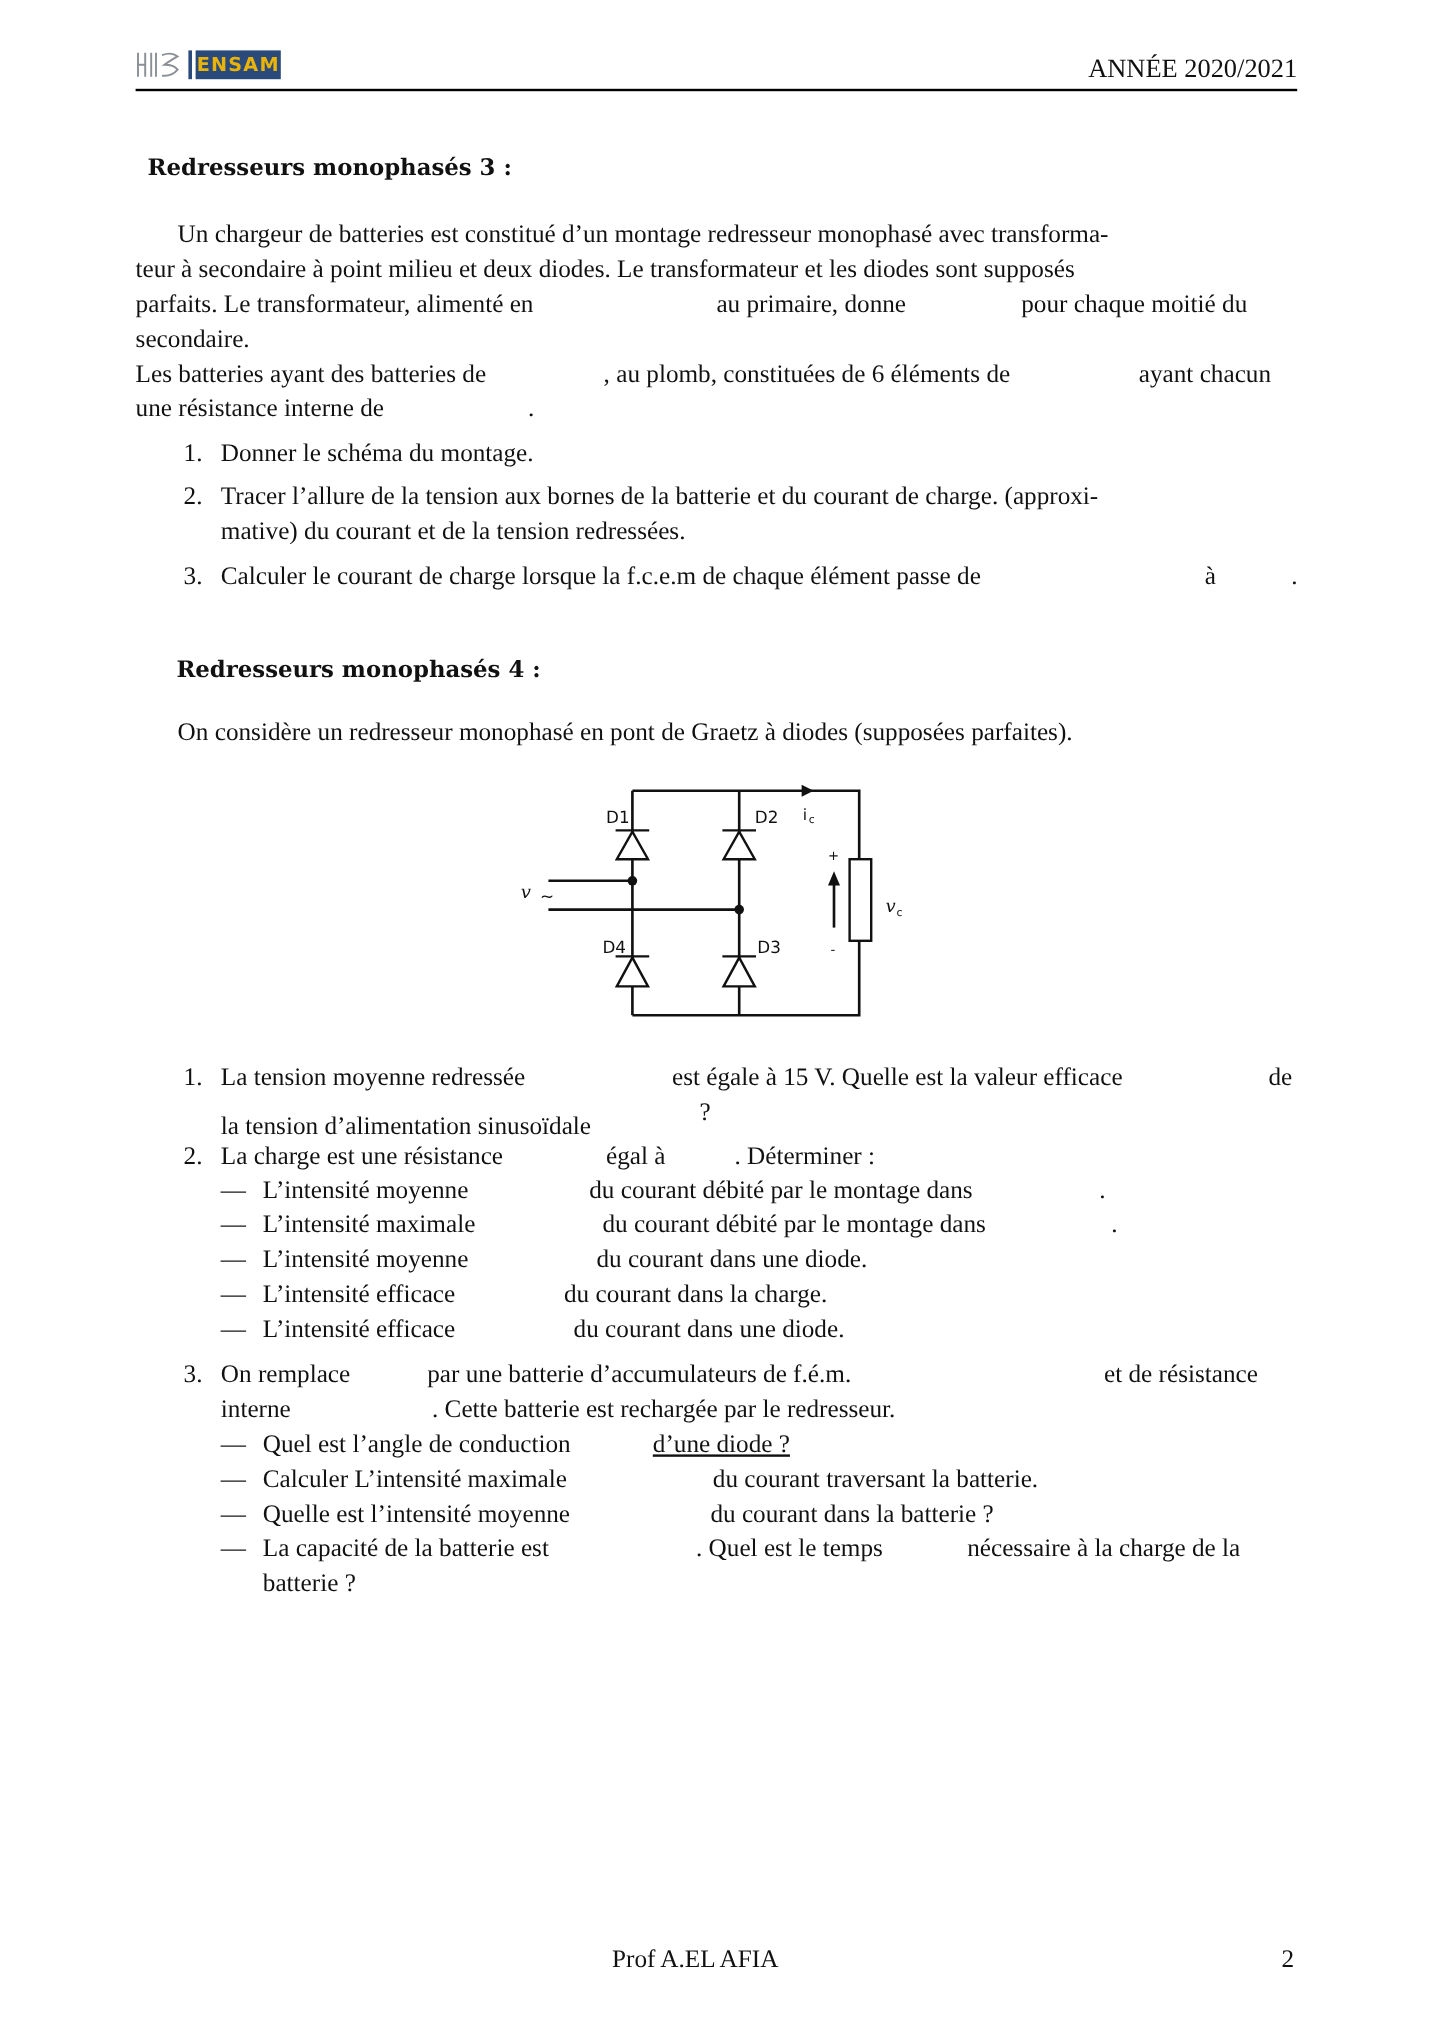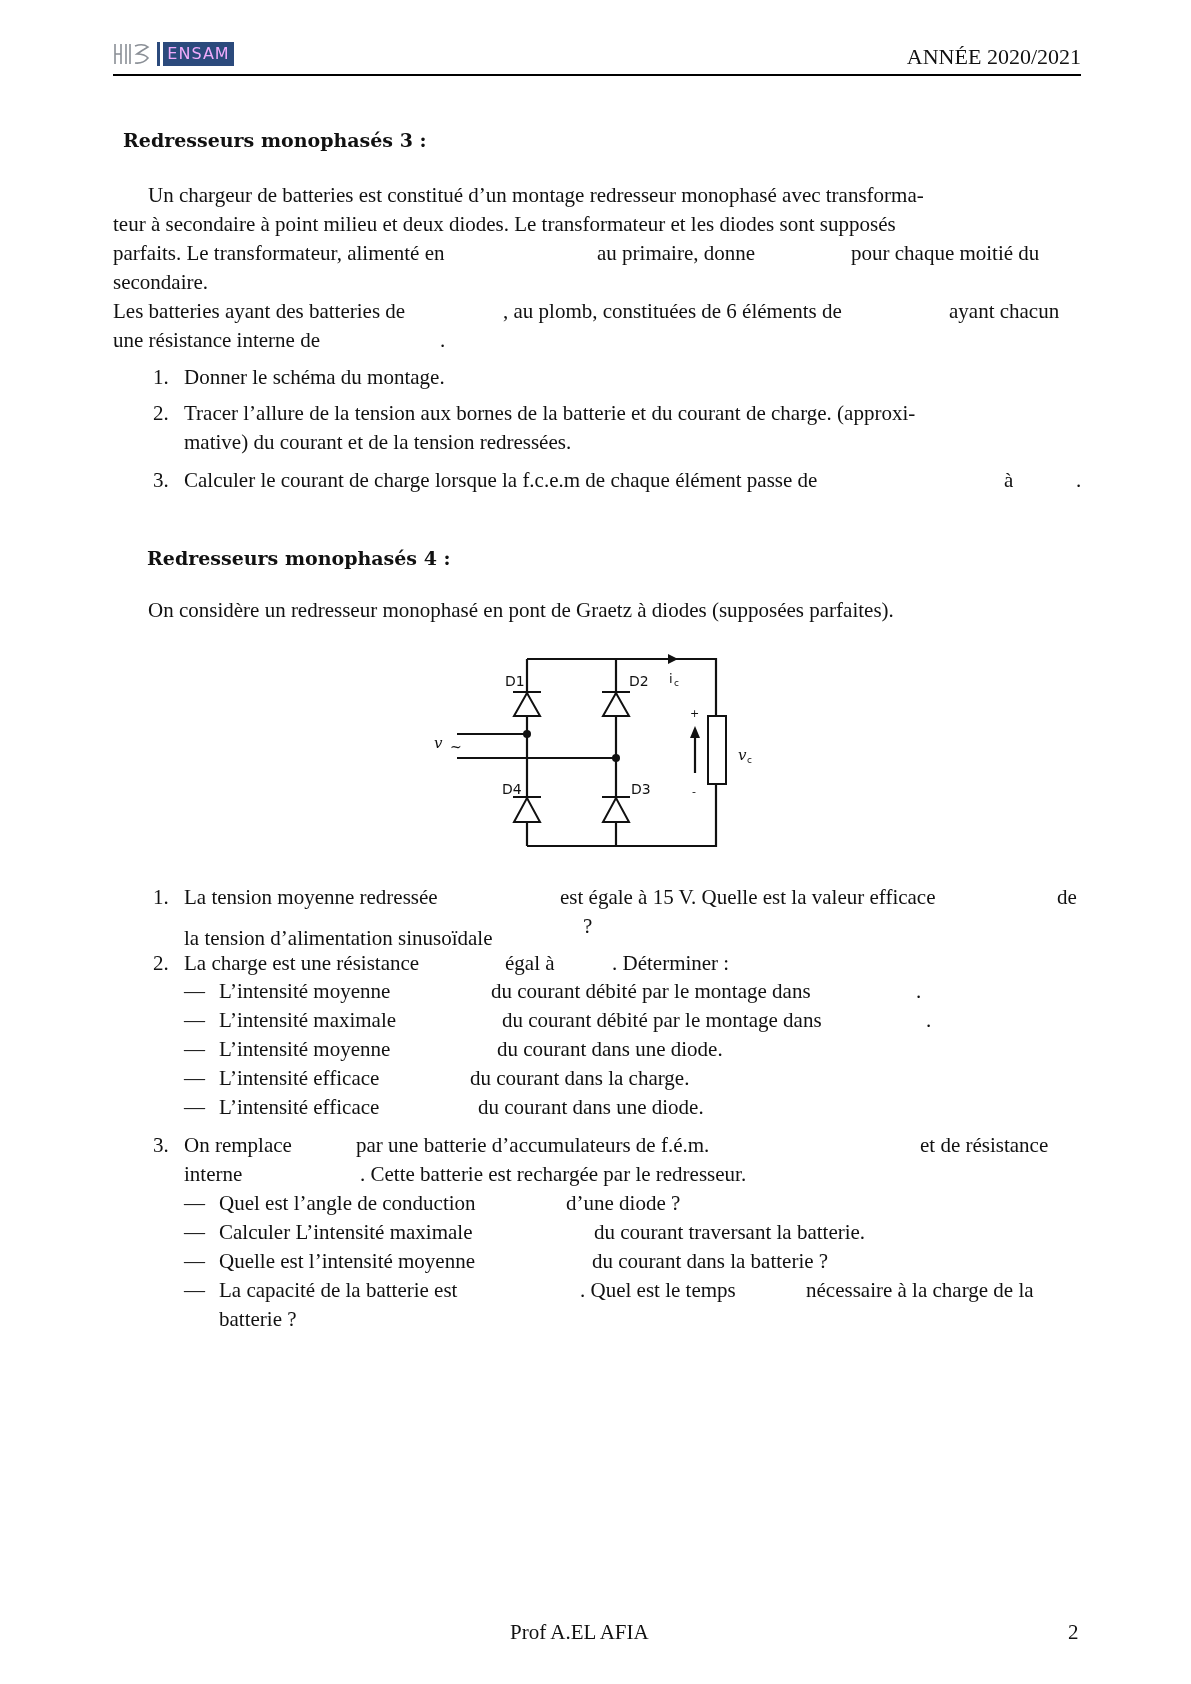--- a/index.html
+++ b/index.html
@@ -6,21 +6,21 @@
   body { width:1191px; height:1684px; position:relative; overflow:hidden;
          font-family:"DejaVu Serif", "Liberation Serif", serif; color:#111; }
   .abs { position:absolute; white-space:nowrap; }
   .t { font-family:"Liberation Serif", "DejaVu Serif", serif; font-size:21px; line-height:24px; }
   .h { font-family:"DejaVu Serif", serif; font-weight:bold; font-size:19px; line-height:24px; }
   .hdr { font-family:"Liberation Serif", serif; font-size:22px; line-height:26px; }
   .rule { position:absolute; left:113px; width:968px; top:74px; height:2px; background:#000; }
   .logo-gray { position:absolute; left:113px; top:42px; width:38px; height:24px; }
   .logo-bar { position:absolute; left:157px; top:42px; width:3px; height:24px; background:#2b4a7c; }
   .logo-box { position:absolute; left:163px; top:42px; width:71px; height:24px; background:#2b4a7c;
-              color:#f0abfc; font-family:"DejaVu Sans", sans-serif; font-weight:normal; font-size:16px;
+              color:#eab308; font-family:"DejaVu Sans", sans-serif; font-weight:bold; font-size:16px;
               line-height:24px; text-align:center; letter-spacing:1px; }
   svg text { font-family:"DejaVu Sans", sans-serif; }
 </style>
 </head>
 <body>
 
 <div>
   <svg class="logo-gray" viewBox="0 0 38 24">
     <path d="M2 2 V22 M8 2 V22 M2 12 H8 M13 2 V22 M17 2 V22" stroke="#8a8f96" stroke-width="1.6" fill="none"></path>
     <path d="M22 4 Q30 1 35 5 Q28 9 24 12 Q32 12 35 16 Q30 22 22 21" stroke="#8a8f96" stroke-width="1.6" fill="none"></path>
@@ -155,21 +155,21 @@
 
   <div class="abs t" style="left:153px; top:1133px;">3.</div>
   <div class="abs t" style="left:184px; top:1133px;">On remplace</div>
   <div class="abs t" style="left:356px; top:1133px;">par une batterie d’accumulateurs de f.é.m.</div>
   <div class="abs t" style="left:920px; top:1133px;">et de résistance</div>
   <div class="abs t" style="left:184px; top:1162px;">interne</div>
   <div class="abs t" style="left:360px; top:1162px;">. Cette batterie est rechargée par le redresseur.</div>
 
   <div class="abs t" style="left:184px; top:1191px;">—</div>
   <div class="abs t" style="left:219px; top:1191px;">Quel est l’angle de conduction</div>
-  <div class="abs t" style="left:566px; top:1191px;">d’une diode ?</div>
+  <div class="abs t" style="left:544px; top:1191px;text-decoration:underline;">d’une diode ?</div>
 
   <div class="abs t" style="left:184px; top:1220px;">—</div>
   <div class="abs t" style="left:219px; top:1220px;">Calculer L’intensité maximale</div>
   <div class="abs t" style="left:594px; top:1220px;">du courant traversant la batterie.</div>
 
   <div class="abs t" style="left:184px; top:1249px;">—</div>
   <div class="abs t" style="left:219px; top:1249px;">Quelle est l’intensité moyenne</div>
   <div class="abs t" style="left:592px; top:1249px;">du courant dans la batterie ?</div>
 
   <div class="abs t" style="left:184px; top:1278px;">—</div>

